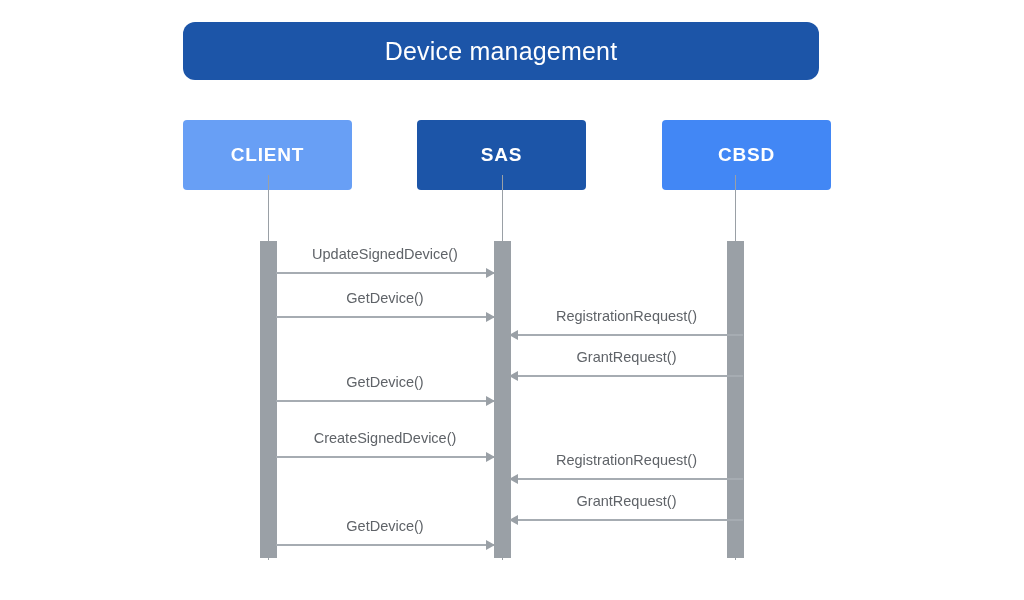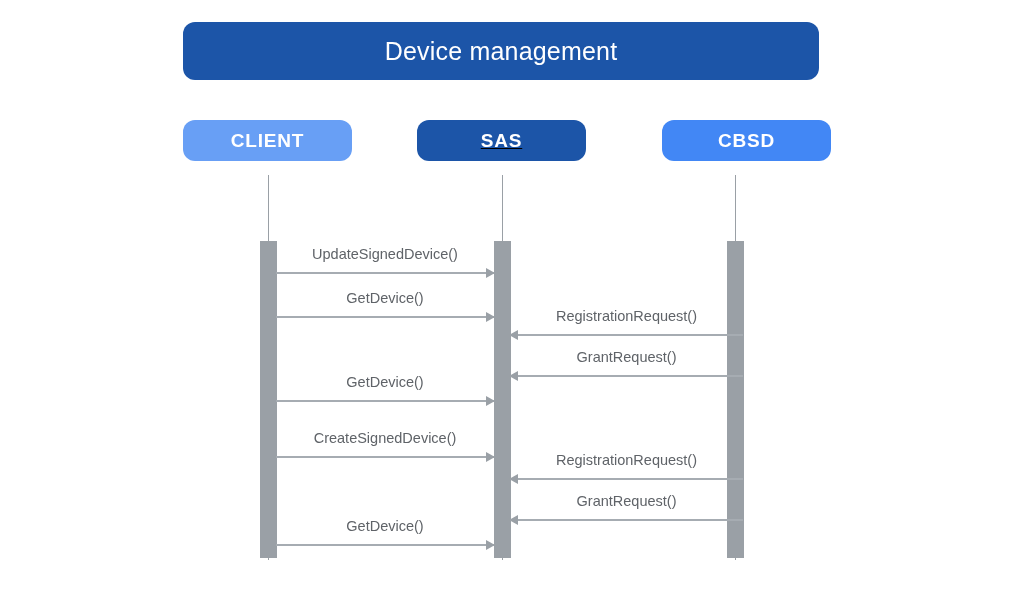--- a/index.html
+++ b/index.html
@@ -37,34 +37,34 @@
     color: #ffffff;
     font-size: 25px;
     font-weight: 400;
     letter-spacing: 0.2px;
   }
 
   
   .actor-box {
     position: absolute;
     top: 120px;
-    height: 41px;
-    border-radius: 12px;
+    height: 70px;
+    border-radius: 4px;
     display: flex;
     align-items: center;
     justify-content: center;
   }
   .actor-box .actor-label {
     color: #ffffff;
     font-size: 19px;
     font-weight: 700;
     letter-spacing: 0.8px;
   }
   .actor-client { left: 183px;  width: 169px; background: #689ff5; }
-  .actor-sas    { left: 417px;  width: 169px; background: #1c55a8; text-decoration: underline; }
+  .actor-sas    { left: 417px;  width: 169px; background: #1c55a8; }
   .actor-cbsd   { left: 662px;  width: 169px; background: #4287f5; }
 
   
   .lifeline {
     position: absolute;
     top: 175px;
     width: 1px;
     height: 385px;
     background: #9aa0a6;
   }

